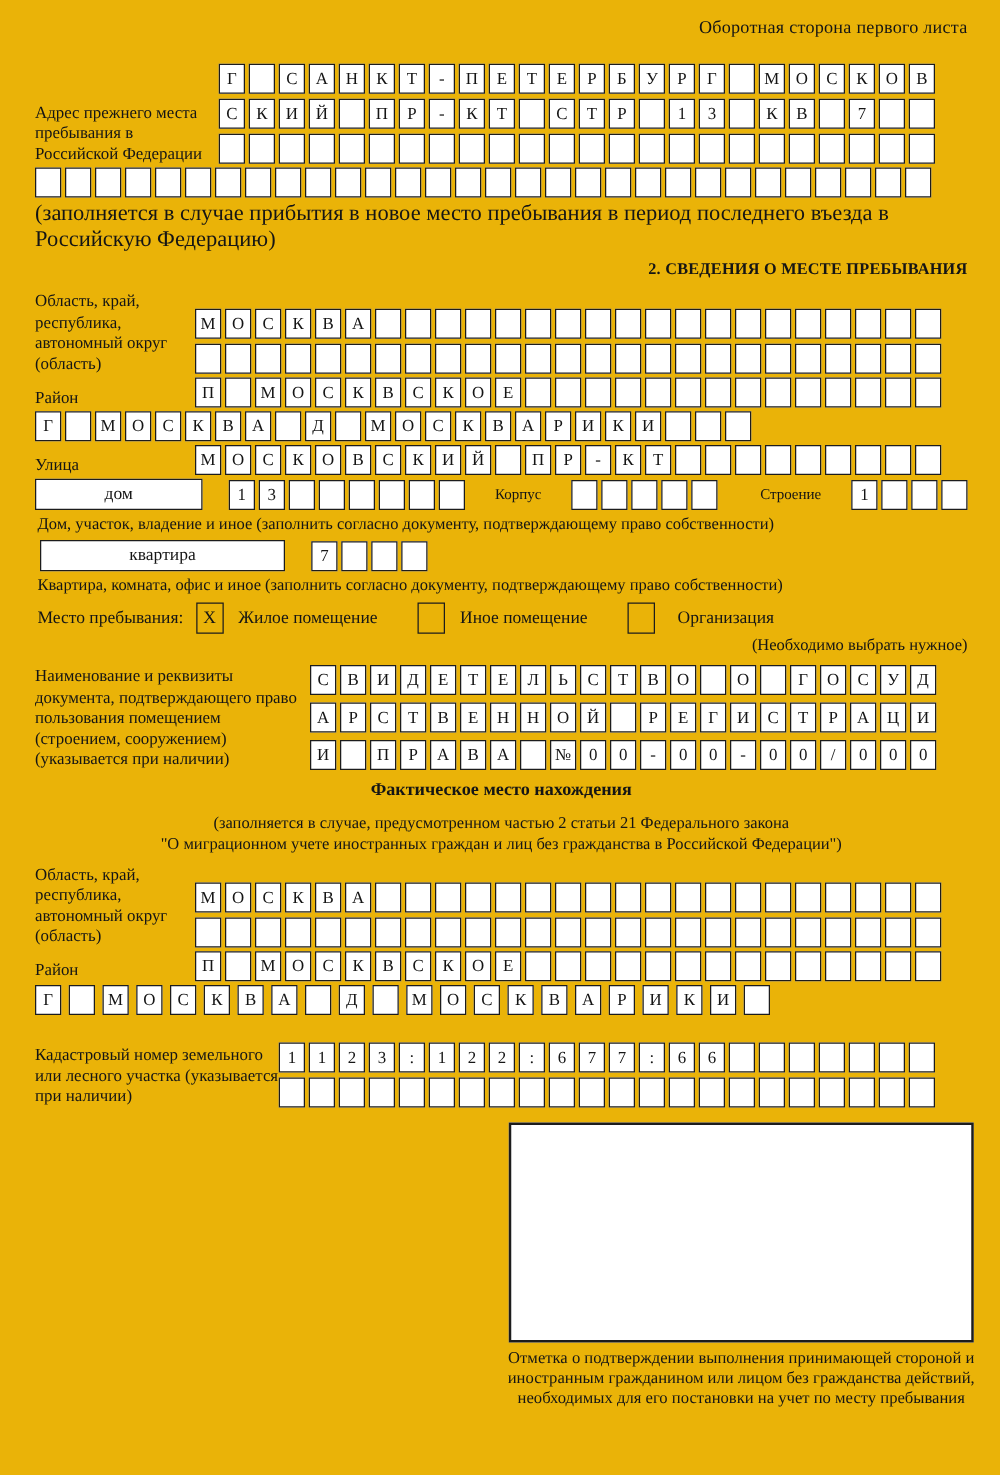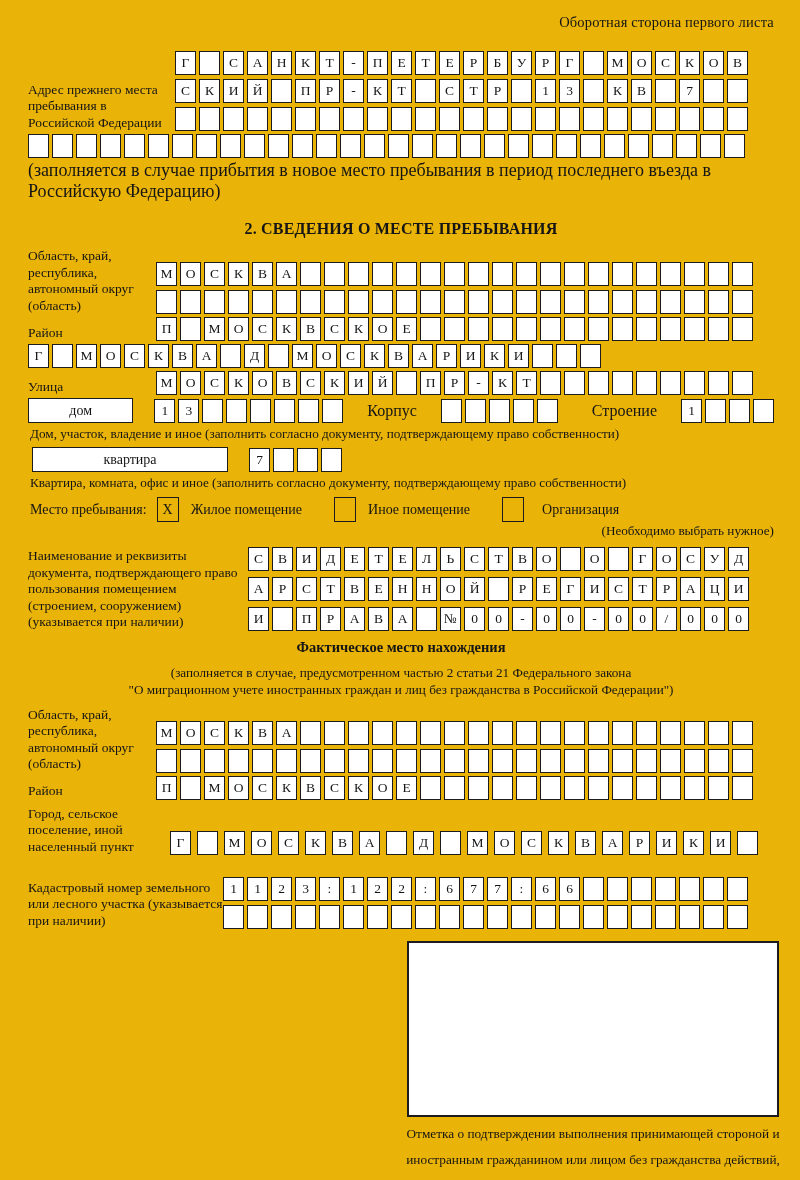--- a/index.html
+++ b/index.html
@@ -20,38 +20,38 @@
   }
   .rows { display:flex; flex-direction:column; gap:4px; }
 
   .field { display:flex; align-items:flex-end; margin-bottom:3px; }
   .flabel { font-size:13.5px; line-height:16.5px; padding-top:3px; flex-shrink:0; }
   .w147 { width:147px; } .w128 { width:128px;font-family:Liberation Serif, serif; } .w152 { width:152px; }
   .w142 { width:142px; } .w195 { width:195px; } .w220 { width:220px; }
 
   .caption { text-align:left; font-size:18px; margin:2px 0 4px 0; }
   .caption-left { font-size:13.2px; margin:2px 0 5px 2px; }
-  .sec-title { text-align:center; font-weight:bold; font-size:16px; margin:18px 0 7px 0; letter-spacing:.2px; }
+  .sec-title { text-align:right; font-weight:bold; font-size:13px; margin:5px 0 7px 0; letter-spacing:.2px; }
   .sub-title { text-align:center; font-weight:bold; font-size:14.5px; margin:8px 0 8px 0; }
   .sub-caption { text-align:center; font-size:13.2px; line-height:17px; }
 
   .value-box { border:1.8px solid #1c1c1c; height:25px; display:flex; align-items:center; justify-content:center; font-size:14px; background:#fff; }
   .house-box { width:175px; }
   .apt-box { width:196px; margin-left:4px; }
   .inline-row { display:flex; align-items:center; gap:21px; margin-bottom:3px; }
-  .inline-label { font-size:16px; padding:0 3px; white-space:nowrap;text-align:center; }
+  .inline-label { font-size:12px; padding:0 3px; white-space:nowrap;text-align:center; }
 
   .stay-row { display:flex; align-items:center; margin:6px 0 1px 2px; font-size:14px; }
   .checkbox { width:22px; height:25px; border:1.8px solid #1c1c1c; display:flex; align-items:center; justify-content:center; font-size:14px; margin:0 12px 0 10px; }
   .opt-label { margin-right:22px; }
   .stay-caption { font-size:13.2px; margin:1px 0 6px 155px;text-align:right; }
 
   .stamp-wrap { display:flex; flex-direction:column; align-items:center; width:400px; margin-left:365px; margin-top:12px; }
   .stamp-box { width:372px; height:176px; border:2px solid #1c1c1c; background:#fff; }
-  .stamp-caption { width:398px; text-align:center; font-size:13.3px; line-height:26px; margin-top:4px; }
+  .stamp-caption { width:398px; text-align:center; font-size:13.3px; line-height:16px; margin-top:4px; }
 </style>
 </head>
 <body>
 
 <div class="page">
 
   <div class="header-note">Оборотная сторона первого листа</div>
 
   <div class="field">
     <div class="flabel w147">Адрес прежнего места пребывания в Российской Федерации</div>
@@ -539,21 +539,20 @@
         <span class="cell"></span>
         <span class="cell"></span>
         <span class="cell"></span>
         <span class="cell"></span>
         <span class="cell"></span>
         <span class="cell"></span>
       </div>
   </div>
 
   <div class="field">
-    <div class="flabel w142">Город, сельское поселение, иной населенный пункт</div>
     <div class="cells wide">
         <span class="cell">Г</span>
         <span class="cell"></span>
         <span class="cell">М</span>
         <span class="cell">О</span>
         <span class="cell">С</span>
         <span class="cell">К</span>
         <span class="cell">В</span>
         <span class="cell">А</span>
         <span class="cell"></span>

